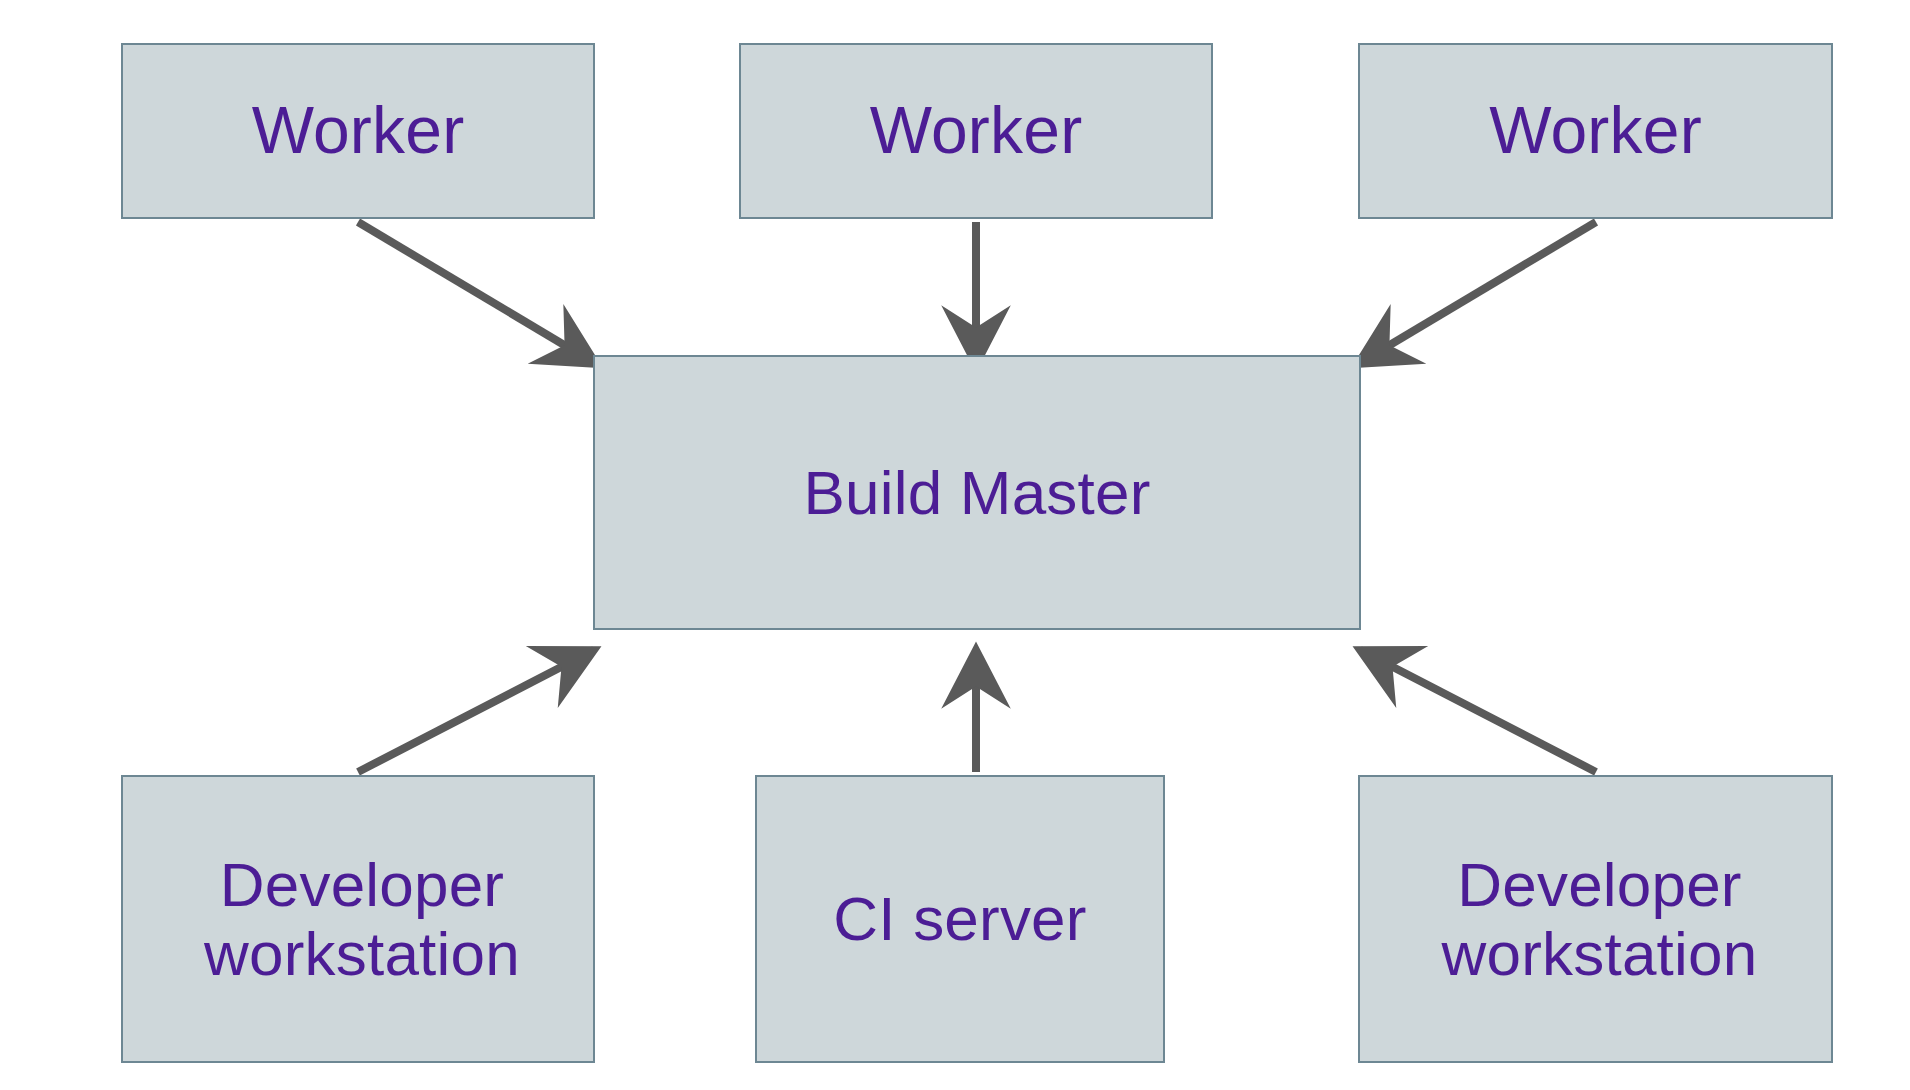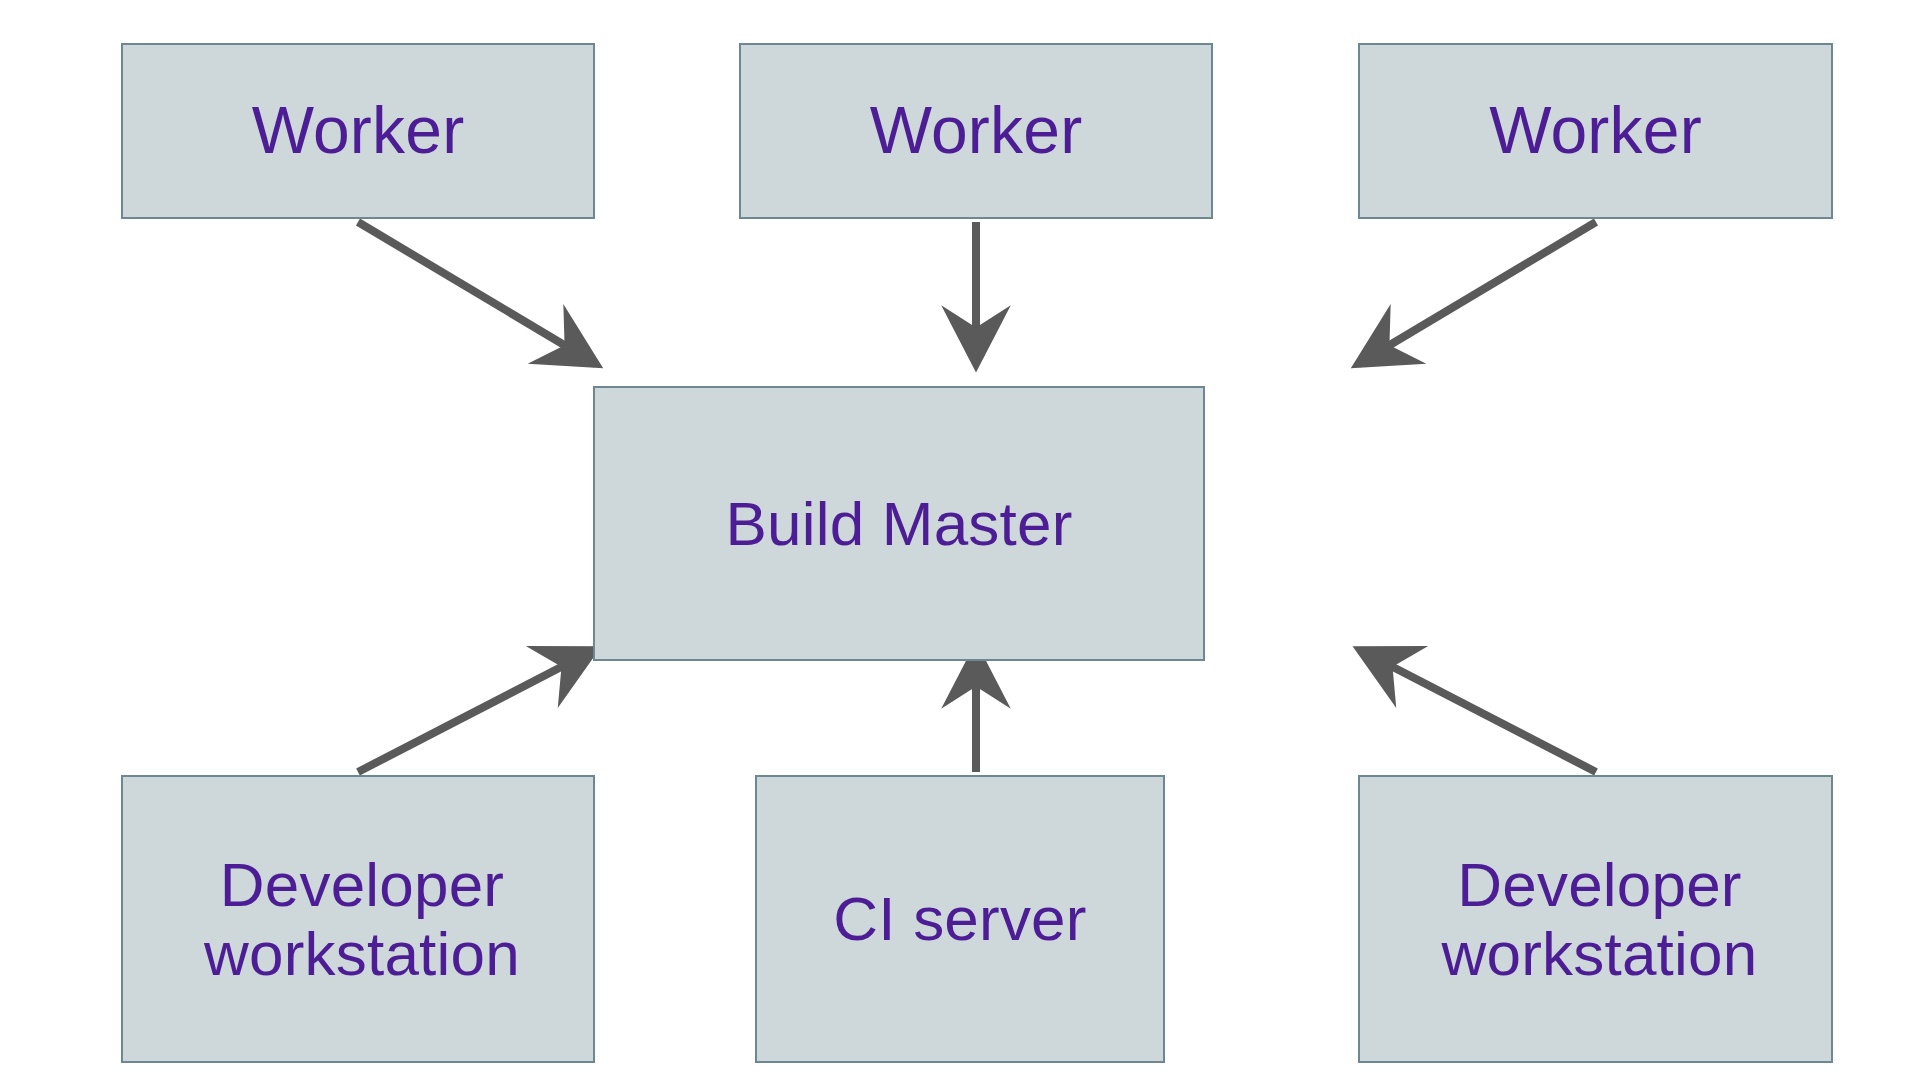--- a/index.html
+++ b/index.html
@@ -48,21 +48,21 @@
   }
   
   #node-worker-1 { left: 121px;  top: 43px;  width: 474px; height: 176px; }
   #node-worker-2 { left: 739px;  top: 43px;  width: 474px; height: 176px; }
   #node-worker-3 { left: 1358px; top: 43px;  width: 475px; height: 176px; }
   #node-worker-1 .node-label,
   #node-worker-2 .node-label,
   #node-worker-3 .node-label { font-size: 66px; }
 
   
-  #node-build-master { left: 593px; top: 386px; width: 612px; height: 275px; }
+  #node-build-master { left: 593px; top: 355px; width: 768px; height: 275px; }
   #node-build-master .node-label { font-size: 62px; }
 
   
   #node-dev-ws-1 { left: 121px;  top: 775px; width: 474px; height: 288px; }
   #node-ci-server { left: 739px;  top: 775px; width: 410px; height: 288px; margin-left: 16px; }
   #node-dev-ws-2 { left: 1358px; top: 775px; width: 475px; height: 288px; }
   #node-dev-ws-1 .node-label,
   #node-dev-ws-2 .node-label { font-size: 62px; margin-left: 8px; }
   #node-ci-server .node-label { font-size: 62px; }
 </style>

